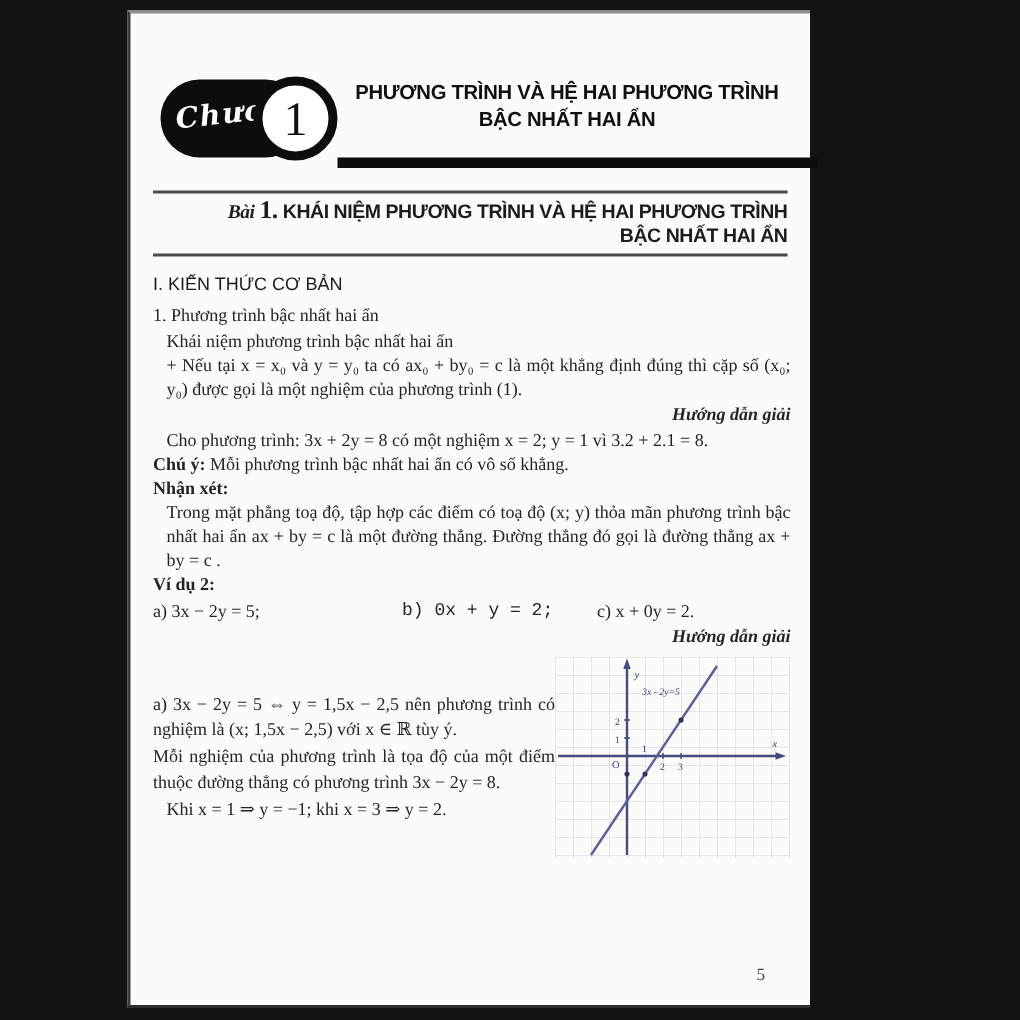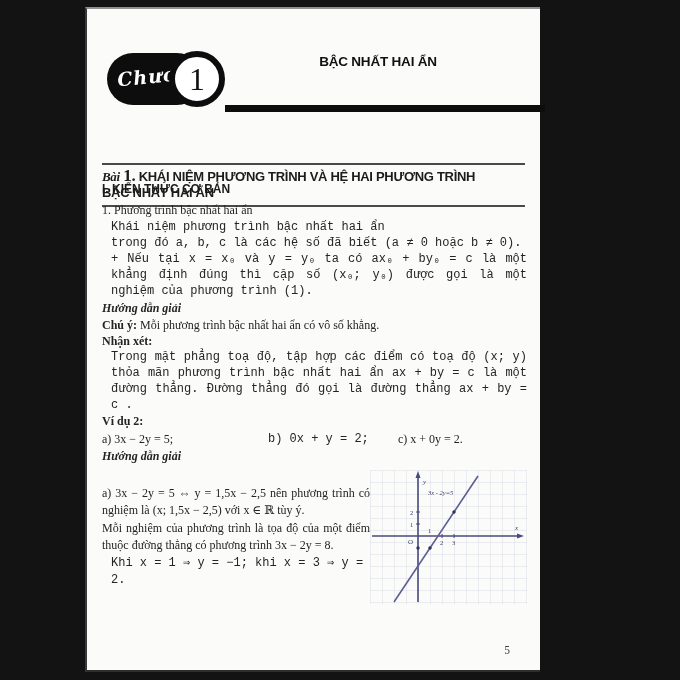--- a/index.html
+++ b/index.html
@@ -39,44 +39,44 @@
   .banner-title{
     position:absolute;left:122px;top:8px;width:298px;text-align:center;
     font-family:"Liberation Sans","DejaVu Sans",sans-serif;
     font-weight:bold;font-size:13.5px;line-height:18px;color:#101010;
     letter-spacing:-0.2px;
   }
   .banner-rule{
     position:absolute;left:118px;top:60px;width:320px;height:7px;background:#0d0d0d;
   }
   
-  .lesson{position:absolute;left:15px;top:118px;width:423px;text-align:left;margin-top:36px;}
+  .lesson{position:absolute;left:15px;top:118px;width:423px;text-align:right;}
   .lesson .rule{height:2px;background:#4a4a4a;}
   .lesson-heading{
     padding:3px 0 4px 0;
     font-family:"Liberation Sans","DejaVu Sans",sans-serif;
     font-weight:bold;font-size:13px;line-height:16px;color:#1c1c1c;
     letter-spacing:-0.3px;
   }
   .lesson-prefix{font-family:"Liberation Serif",serif;font-style:italic;font-size:13px;}
   .lesson-number{font-family:"Liberation Serif",serif;font-size:17px;font-weight:bold;}
   
   .content{
     position:absolute;left:15px;top:172px;width:425px;
     font-size:12px;line-height:16px;color:#242424;
   }
   .h-knowledge{
     font-family:"Liberation Sans","DejaVu Sans",sans-serif;
-    font-weight:bold;font-size:12px;margin:0 0 5px 0;color:#1a1a1a;
+    font-weight:normal;font-size:12px;margin:0 0 5px 0;color:#1a1a1a;
   }
   p{margin:0;}
   .b{font-weight:bold;}
-  .ind{padding-left:9px;font-family:Liberation Mono, monospace;}
+  .ind{padding-left:9px;}
   .just{text-align:justify;}
-  .center{text-align:left;}
+  .center{text-align:right;}
   .sol-head{font-weight:bold;font-style:italic;margin:1px 0;}
   .topic{font-weight:normal;margin:2px 0 1px 0;}
   .items-row{display:flex;margin:2px 0 1px 0;}
   .items-row span:nth-child(1){width:166px;}
   .items-row span:nth-child(2){width:130px;font-family:Liberation Mono, monospace;}
   .cols{display:flex;margin-top:2px;align-items:center;}
   .col-left{width:268px;line-height:17px;}
   .col-left .para{margin-bottom:1px;}
   .col-right{width:157px;margin-left:0;}
   .graph-box{width:157px;height:134px;margin-top:4px;}
@@ -91,44 +91,45 @@
 
   <div class="banner">
     <div class="badge">
       <div class="badge-capsule"></div>
       <div class="badge-word">Chương</div>
       <div class="badge-circle">
         <span class="badge-number">1</span>
       </div>
     </div>
     <div class="banner-title">
+      <div>PHƯƠNG TRÌNH VÀ HỆ HAI PHƯƠNG TRÌNH</div>
       <div>BẬC NHẤT HAI ẨN</div>
     </div>
     <div class="banner-rule"></div>
   </div>
 
   <div class="lesson">
     <div class="rule"></div>
     <div class="lesson-heading">
       <span class="lesson-prefix">Bài</span>
       <span class="lesson-number">1.</span>
       <span>KHÁI NIỆM PHƯƠNG TRÌNH VÀ HỆ HAI PHƯƠNG TRÌNH</span>
       <div>BẬC NHẤT HAI ẨN</div>
     </div>
     <div class="rule"></div>
   </div>
 
   <div class="content">
     <p class="h-knowledge">I. KIẾN THỨC CƠ BẢN</p>
     <p class="topic">1. Phương trình bậc nhất hai ẩn</p>
     <p class="ind">Khái niệm phương trình bậc nhất hai ẩn</p>
-    <p class="ind">trong đó a, b, c là các hệ số đã biết (a ≠ 0 hoặc b ≠ 0).</p>
     <p class="ind just">+ Nếu tại x = x₀ và y = y₀ ta có ax₀ + by₀ = c là một khẳng định đúng thì cặp số (x₀; y₀) được gọi là một nghiệm của phương trình (1).</p>
 
     <p class="center sol-head">Hướng dẫn giải</p>
+    <p class="ind">Cho phương trình: 3x + 2y = 8 có một nghiệm x = 2; y = 1 vì 3.2 + 2.1 = 8.</p>
 
     <p><span class="b">Chú ý:</span><span> Mỗi phương trình bậc nhất hai ẩn có vô số khẳng.</span></p>
     <p class="b">Nhận xét:</p>
     <p class="ind just">Trong mặt phẳng toạ độ, tập hợp các điểm có toạ độ (x; y) thỏa mãn phương trình bậc nhất hai ẩn ax + by = c là một đường thẳng. Đường thẳng đó gọi là đường thẳng ax + by = c .</p>
 
     <p class="b">Ví dụ 2:</p>
     <div class="items-row">
       <span>a) 3x − 2y = 5;</span>
       <span>b) 0x + y = 2;</span>
       <span>c) x + 0y = 2.</span>

